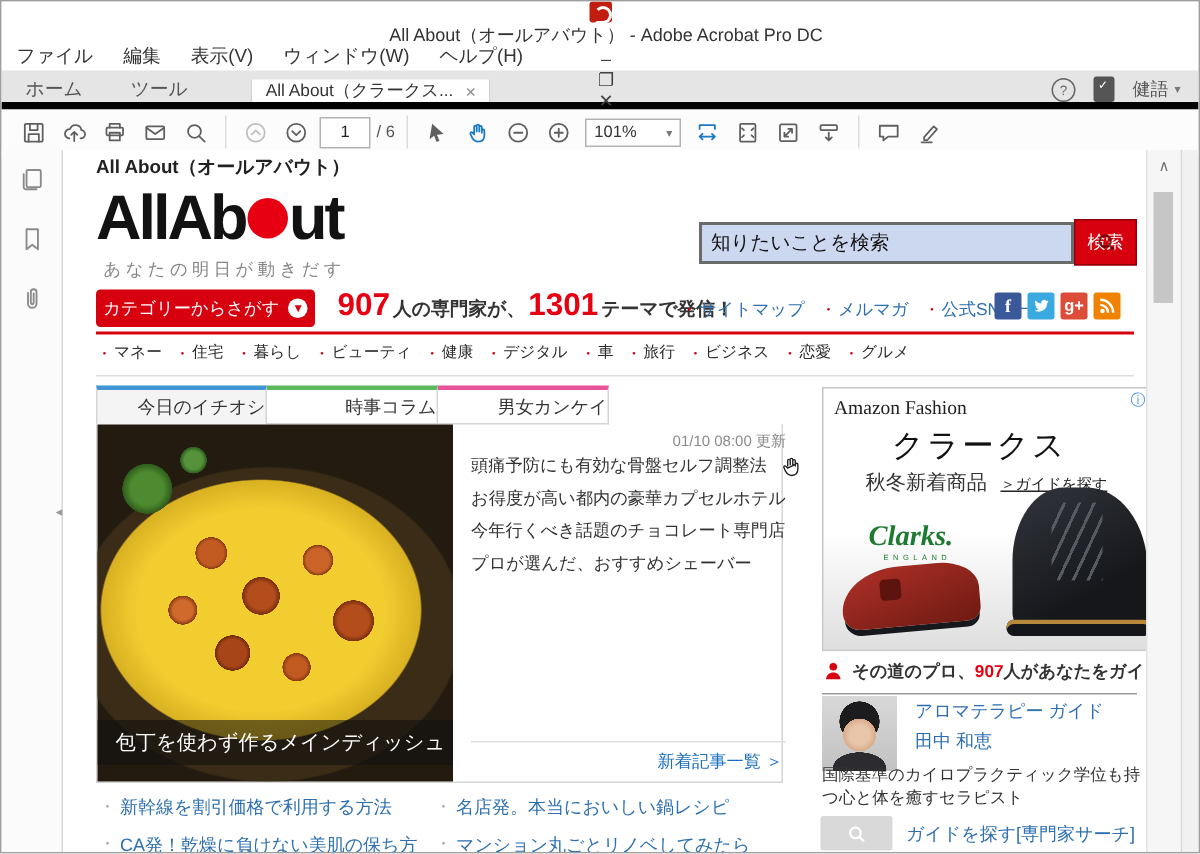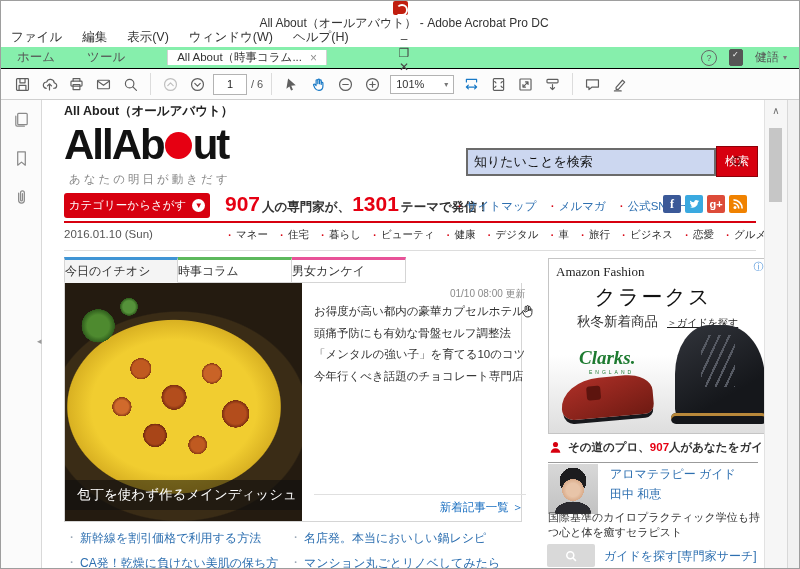--- a/index.html
+++ b/index.html
@@ -7,21 +7,21 @@
   
   .titlebar{height:27px;display:flex;align-items:center;padding-left:8px;background:#fff;flex-direction:column;}
   .acroicon{width:15px;height:14px;background:#c11e0f;border-radius:2px;position:relative;margin-right:7px;flex:0 0 auto;}
   .acroicon::after{content:"";position:absolute;left:3px;top:3px;width:8px;height:8px;border:2px solid #fff;border-radius:50% 50% 50% 0;border-left-color:transparent;}
   .wtitle{font-size:12px;color:#333;}
   .wspace{flex:1;}
   .wctl{width:30px;height:26px;display:flex;align-items:center;justify-content:center;font-size:12px;color:#444;cursor:default;}
   
   .menubar{height:19px;display:flex;align-items:center;gap:20px;padding-left:10px;background:#fff;font-size:12.5px;color:#333;}
   
-  .tabbar{height:21px;background:#86efac;border-bottom:1px solid #000000;display:flex;align-items:center;font-size:12.5px;color:#555;}
+  .tabbar{height:21px;background:#e5e5e5;border-bottom:5px solid #000000;display:flex;align-items:flex-end;font-size:12.5px;color:#555;}
   .apptab{display:flex;align-items:center;padding:0 16px;}
   .doctab{display:flex;align-items:center;gap:8px;background:#fff;border-left:1px solid #d2d2d2;border-right:1px solid #d2d2d2;padding:0 9px;margin-left:26px;color:#333;font-size:11.5px;}
   .doctab .closex{color:#909090;font-size:12px;}
   .tabright{margin-left:auto;display:flex;align-items:center;gap:12px;padding-right:12px;}
   .helpcirc{width:14px;height:14px;border:1.2px solid #666;border-radius:50%;display:flex;align-items:center;justify-content:center;font-size:9px;color:#666;}
   .signdev{width:12px;height:15px;border:1.2px solid #555;border-radius:2px;background:#555;position:relative;}
   .signdev::after{content:"✓";position:absolute;left:2px;top:0px;color:#fff;font-size:8px;}
   .acct{display:flex;align-items:center;gap:4px;font-size:12px;color:#555;}
   .chev{font-size:8px;color:#777;}
   
@@ -67,21 +67,21 @@
   .soc.tw{background:#3aa9e0;}
   .soc.gp{background:#dd4b39;font-size:11px;}
   .soc.rss{background:#f08200;}
   .redline{position:absolute;left:22px;top:121px;width:692px;height:2px;background:#d7000f;}
   .daterow{position:absolute;left:22px;top:128px;width:692px;display:flex;}
   .datetxt{font-size:11.5px;color:#555;width:160px;flex:0 0 auto;}
   .cats{display:flex;gap:8px;flex-wrap:nowrap;white-space:nowrap;}
   .cat{font-size:10.5px;color:#2b2b2b;display:flex;gap:1px;}
   .thinline{position:absolute;left:22px;top:150px;width:692px;height:1px;background:#ddd;}
   .ctabs{position:absolute;left:22px;top:157px;display:flex;}
-  .ctab{width:114px;height:26px;box-sizing:border-box;border-top:3px solid #999;border-right:1px solid #d5d5d5;border-bottom:1px solid #d5d5d5;background:#fff;font-size:12px;color:#333;text-align:left;line-height:22px;}
+  .ctab{width:114px;height:26px;box-sizing:border-box;border-top:3px solid #999;border-right:1px solid #d5d5d5;border-bottom:1px solid #d5d5d5;background:#fff;font-size:12px;color:#333;text-align:right;line-height:22px;}
   .ctab:first-child{border-left:1px solid #d5d5d5;}
   .ctab.active{background:#f4f4f4;border-bottom:1px solid transparent;}
   .contentbox{position:absolute;left:22px;top:183px;width:458px;height:239px;box-sizing:border-box;border:1px solid #d5d5d5;border-top:none;display:flex;}
   .photo{width:237px;flex:0 0 auto;position:relative;background-color:#241b10;background-image:
     radial-gradient(circle 14px at 32% 36%, #c05a20 0 60%, #8a3a14 75%, transparent 76%),
     radial-gradient(circle 16px at 46% 48%, #b34d1c 0 55%, #7c2f10 78%, transparent 79%),
     radial-gradient(circle 13px at 62% 38%, #c96327 0 60%, #8a3a14 78%, transparent 79%),
     radial-gradient(circle 15px at 38% 64%, #a84518 0 60%, #702a0e 78%, transparent 79%),
     radial-gradient(circle 12px at 56% 68%, #c05a20 0 55%, #8a3a14 78%, transparent 79%),
     radial-gradient(circle 17px at 72% 55%, #b34d1c 0 60%, #7c2f10 80%, transparent 81%),
@@ -154,21 +154,21 @@
       <span class="mitem">編集</span>
       <span class="mitem">表示(V)</span>
       <span class="mitem">ウィンドウ(W)</span>
       <span class="mitem">ヘルプ(H)</span>
   </div>
 
   <div class="tabbar">
     <span class="apptab">ホーム</span>
     <span class="apptab">ツール</span>
     <span class="doctab">
-      <span>All About（時事コラム...</span>
+      <span>All About（クラークス...</span>
       <span class="closex">×</span>
     </span>
     <span class="tabright">
       <span class="helpcirc">?</span>
       <span class="signdev"></span>
       <span class="acct">
         <span>健語</span>
         <span class="chev">▾</span>
       </span>
     </span>
@@ -352,21 +352,20 @@
             <svg width="12" height="12" viewBox="0 0 16 16">
               <circle cx="4" cy="12.5" r="2" fill="#fff"></circle>
               <path d="M2 7a7 7 0 0 1 7 7M2 2.5A11.5 11.5 0 0 1 13.5 14" stroke="#fff" stroke-width="2.2" fill="none"></path>
             </svg>
           </span>
       </span>
 
       <div class="redline"></div>
 
       <div class="daterow">
-        <span class="datetxt">2016.01.10 (Sun)</span>
         <span class="cats">
           <span class="cat">
               <span class="rb">・</span>
               <span>マネー</span>
             </span>
             <span class="cat">
               <span class="rb">・</span>
               <span>住宅</span>
             </span>
             <span class="cat">
@@ -414,24 +413,24 @@
           <div class="ctab" style="border-top-color: rgb(92, 184, 92);">時事コラム</div>
           <div class="ctab" style="border-top-color: rgb(232, 82, 152);">男女カンケイ</div>
       </div>
 
       <div class="contentbox">
         <div class="photo">
           <div class="caption">包丁を使わず作るメインディッシュ</div>
         </div>
         <div class="artlist">
           <div class="updated">01/10 08:00 更新</div>
-          <div class="art">お得度が高い都内の豪華カプセルホテル</div>
-            <div class="art">頭痛予防にも有効な骨盤セルフ調整法</div>
-            <div class="art">「メンタルの強い子」を育てる10のコツ</div>
+          <div class="art">頭痛予防にも有効な骨盤セルフ調整法</div>
+            <div class="art">お得度が高い都内の豪華カプセルホテル</div>
             <div class="art">今年行くべき話題のチョコレート専門店</div>
+            <div class="art">プロが選んだ、おすすめシェーバー</div>
           <div class="morelink">新着記事一覧 ＞</div>
         </div>
       </div>
 
       <div class="ad">
         <span class="adbrand">Amazon Fashion</span>
         <span class="adchoice">
           <span>ⓘ</span>
           <span>✕</span>
         </span>

